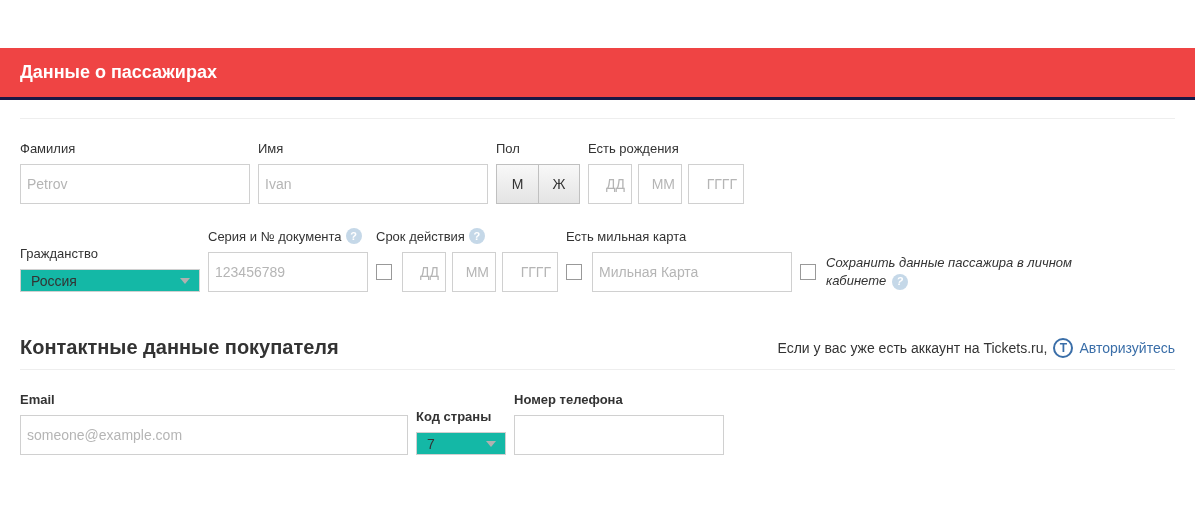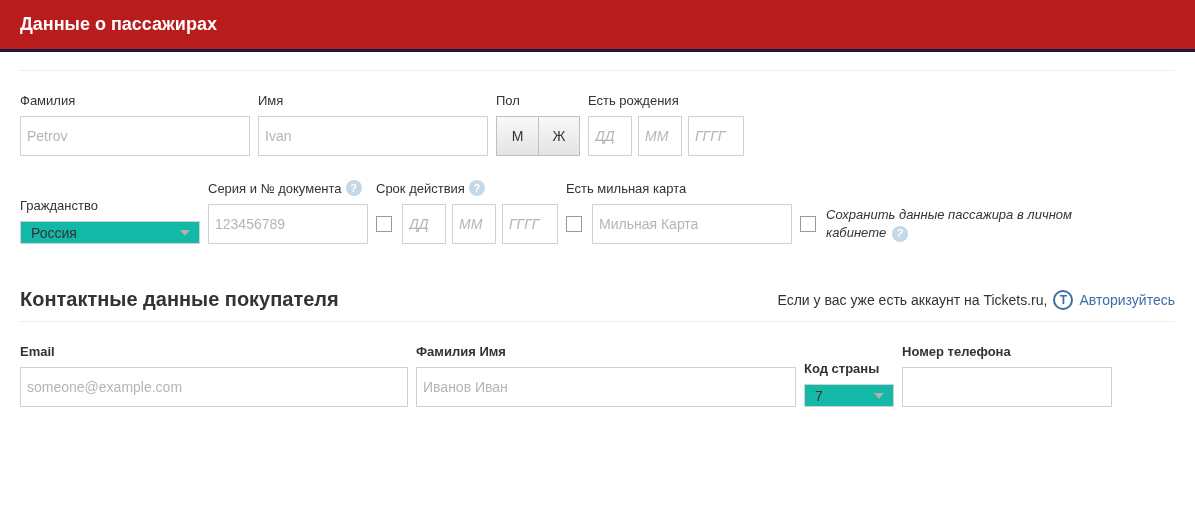--- a/index.html
+++ b/index.html
@@ -1,17 +1,17 @@
 <!DOCTYPE html>
 <html><head>
   <meta charset="utf-8">
   <style>
     * { box-sizing: border-box; margin: 0; padding: 0; }
     body { font-family: Arial, sans-serif; font-size: 14px; color: #333; background: #fff; width: 1195px; }
-    .header-bar { background: #b91c1c; color: #fff; padding: 14px 20px; font-size: 18px; font-weight: bold; border-bottom: 3px solid #1a1845; }
+    .header-bar { background: #ef4444; color: #fff; padding: 14px 20px; font-size: 18px; font-weight: bold; border-bottom: 3px solid #1a1845; margin-top: 48px; }
     .section { padding: 18px 20px 10px; }
     .section-title { font-size: 20px; font-weight: bold; margin-bottom: 24px; }
     .section-title-row { display: flex; justify-content: space-between; align-items: center; border-bottom: 1px solid #eee; padding-bottom: 0; }
     .section-title-row .section-title { margin-bottom: 10px; }
     hr.divider { border: none; border-top: 1px solid #eee; margin: 0; }
     .row { display: flex; gap: 8px; margin-bottom: 24px; align-items: flex-end; }
     .field { display: flex; flex-direction: column; }
     .field-label { font-size: 13px; color: #333; margin-bottom: 8px; display: flex; align-items: center; gap: 4px; }
     input[type="text"] {
       height: 40px; border: 1px solid #d0d0d0; padding: 0 6px; font-size: 14px; color: #333; outline: none;
@@ -19,21 +19,21 @@
     input[type="text"]::placeholder { color: #b5b5b5; }
     .input-lastname { width: 230px; }
     .input-firstname { width: 230px; }
     .gender-group { display: flex; }
     .gender-btn {
       width: 42px; height: 40px; border: 1px solid #c0c0c0; background: linear-gradient(#f8f8f8, #e4e4e4);
       font-size: 14px; cursor: pointer; display: flex; align-items: center; justify-content: center;
     }
     .gender-btn:first-child { border-right: none; }
     .date-group { display: flex; gap: 6px; }
-    .date-input { width: 44px; height: 40px; border: 1px solid #d0d0d0; text-align: left; font-size: 13px; color: #333; font-style: italic; }
+    .date-input { width: 44px; height: 40px; border: 1px solid #d0d0d0; text-align: right; font-size: 13px; color: #333; }
     .date-input.year { width: 56px; }
     .date-input::placeholder { color: #c5c5c5; }
     .select-wrap { position: relative; }
     .select { height: 23px; border: 1px solid #d0d0d0; padding: 0 30px 0 10px; display: flex; align-items: center; background: #14b8a6; cursor: pointer; font-size: 14px; }
     .select-arrow { position: absolute; right: 10px; top: 50%; transform: translateY(-50%); width: 0; height: 0; border-left: 5px solid transparent; border-right: 5px solid transparent; border-top: 6px solid #b0b0b0; }
     .input-citizenship { width: 180px; }
     .input-docnum { width: 160px; }
     .checkbox { width: 16px; height: 16px; border: 1px solid #999; cursor: pointer; display: inline-block; flex-shrink: 0; }
     .checkbox-field { display: flex; align-items: center; gap: 10px; height: 40px; }
     .checkbox-label-text { font-size: 13px; color: #333; line-height: 1.4; font-style: italic; }
@@ -149,24 +149,20 @@
       <span class="auth-link">Авторизуйтесь</span>
     </div>
   </div>
 
   <div class="row contact-row" style="margin-top: 22px;">
     <div class="field">
       <span class="field-label">Email</span>
       <input type="text" class="input-email" placeholder="someone@example.com" style="">
     </div>
     <div class="field">
-      <span class="field-label">Фамилия Имя</span>
-      <input type="text" class="input-fullname" placeholder="Иванов Иван" style="">
-    </div>
-    <div class="field">
       <span class="field-label">Код страны</span>
       <div class="select-wrap">
         <div class="select input-country-code">
           <span>7</span>
         </div>
         <div class="select-arrow"></div>
       </div>
     </div>
     <div class="field">
       <span class="field-label">Номер телефона</span>

